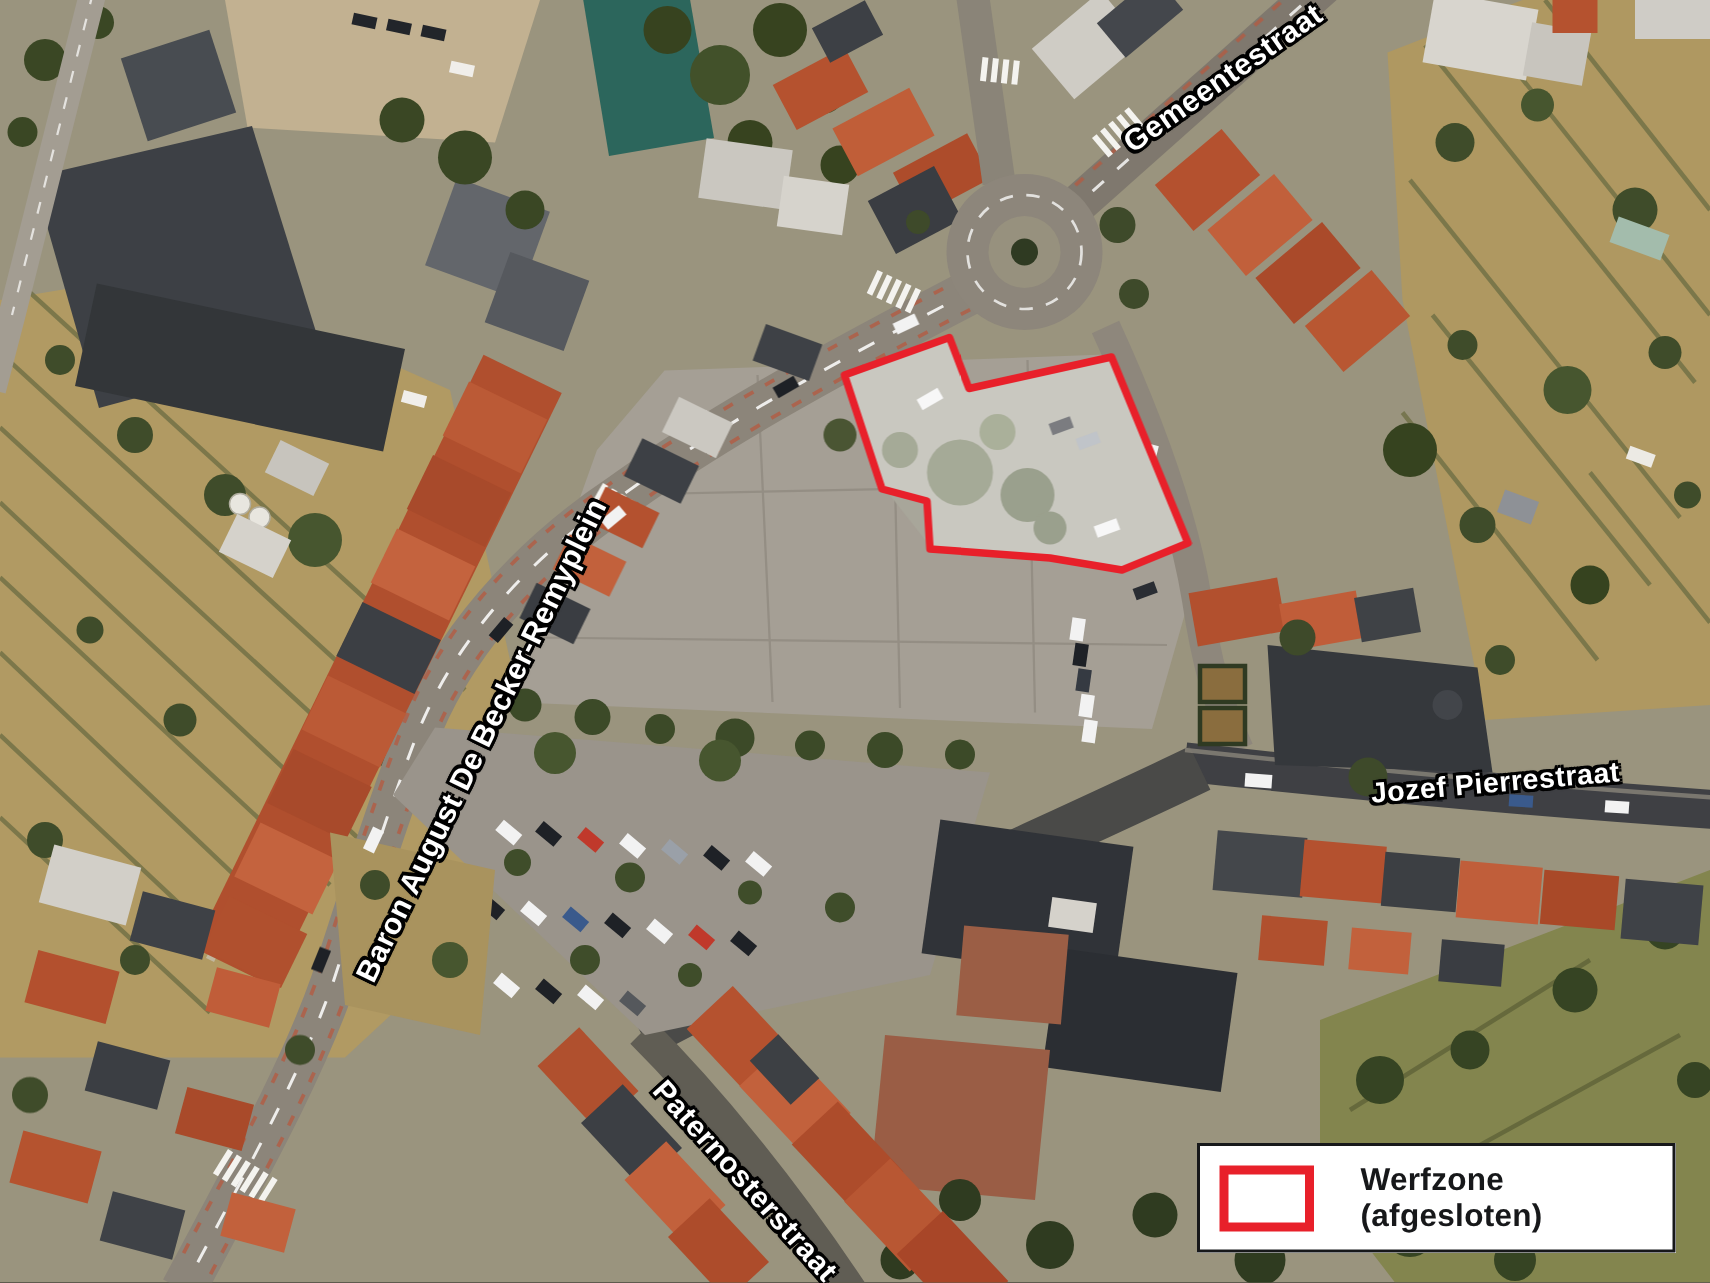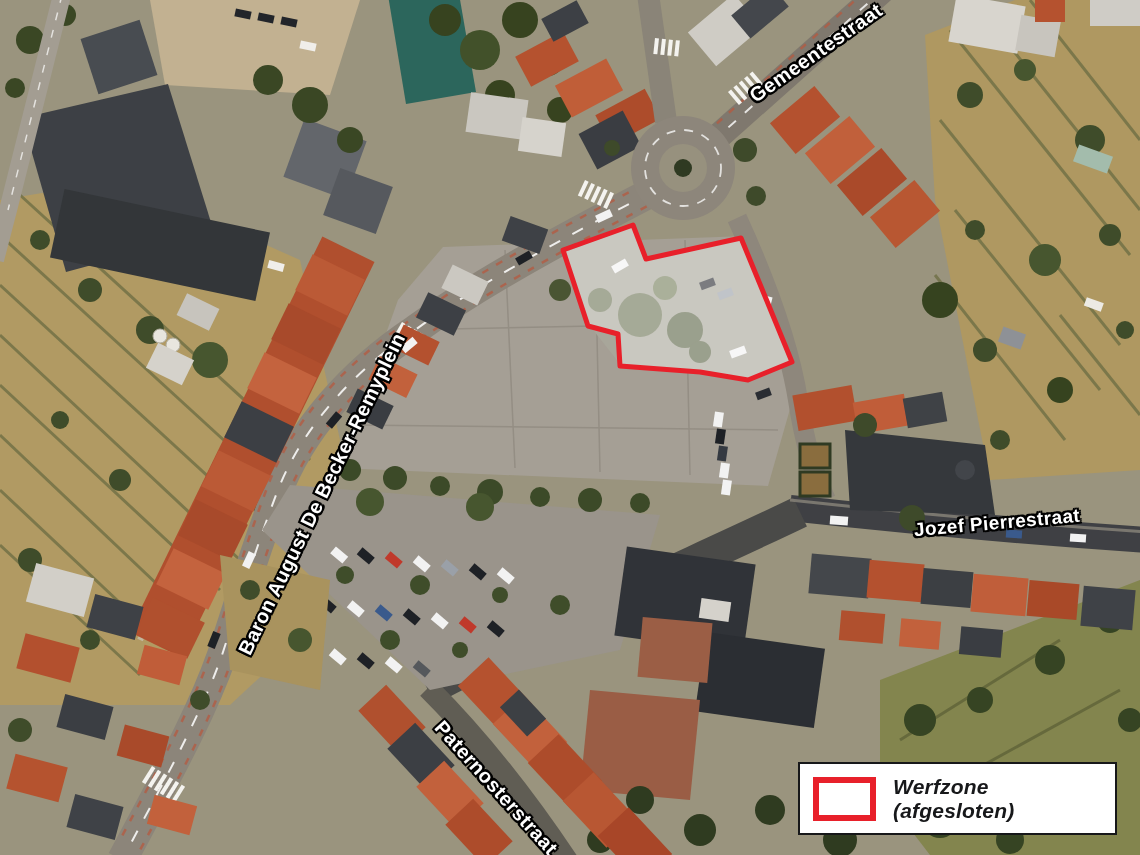--- a/index.html
+++ b/index.html
@@ -10,21 +10,21 @@
     font-size:20px;letter-spacing:.4px;
     transform:translate(-50%,-50%) rotate(var(--rot));
     text-shadow:-2px -2px 0 #000,2px -2px 0 #000,-2px 2px 0 #000,2px 2px 0 #000,
                 -2px 0 0 #000,2px 0 0 #000,0 -2px 0 #000,0 2px 0 #000,0 0 3px #000;
   }
   .legend{
     position:absolute;left:798px;top:762px;width:319px;height:73px;box-sizing:border-box;
     background:#fff;border:2px solid #17181a;display:flex;align-items:center;
   }
   .legend-swatch{width:51px;height:32px;border:6px solid #e8202a;background:#fff;margin-left:13px;flex:0 0 auto;}
-  .legend-label{margin-left:17px;font-size:21px;font-weight:bold;color:#17181a;letter-spacing:.2px;font-style:italic;}
+  .legend-label{margin-left:31px;font-size:21px;font-weight:bold;color:#17181a;letter-spacing:.2px;}
 </style>
 </head>
 <body>
 
 <div class="stage">
 
 <svg width="1140" height="855" viewBox="0 0 1140 855">
 
   <rect x="0" y="0" width="1140" height="855" fill="#9a947e"></rect>
 

